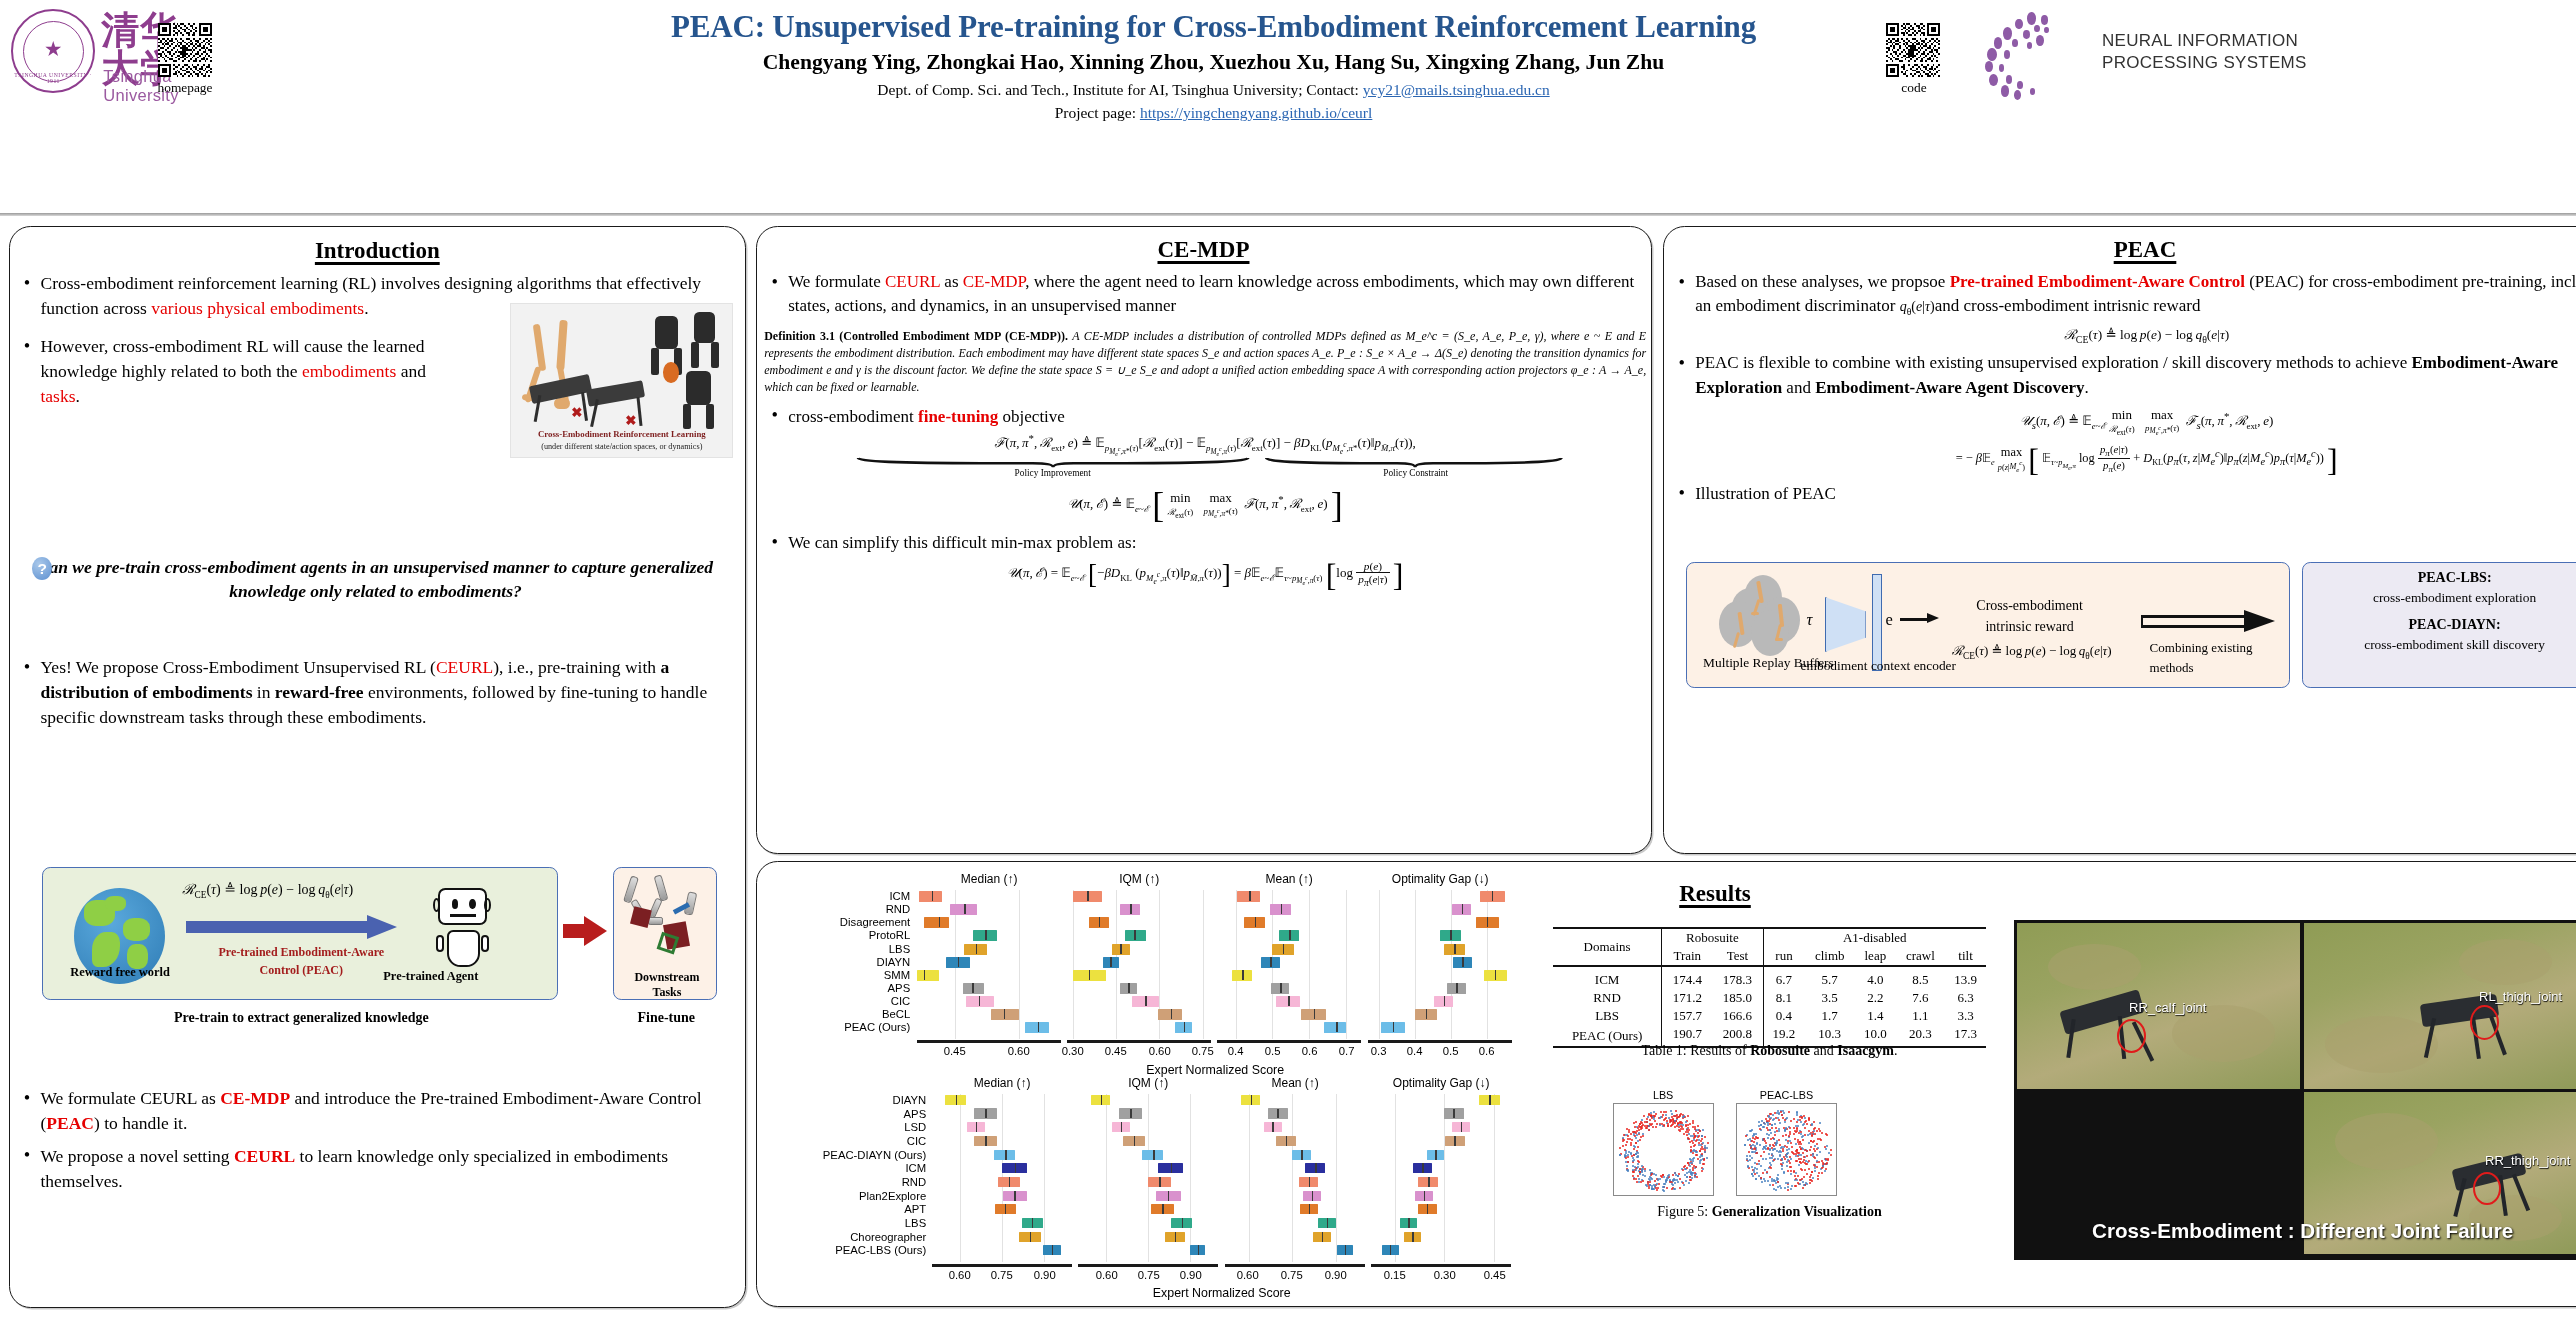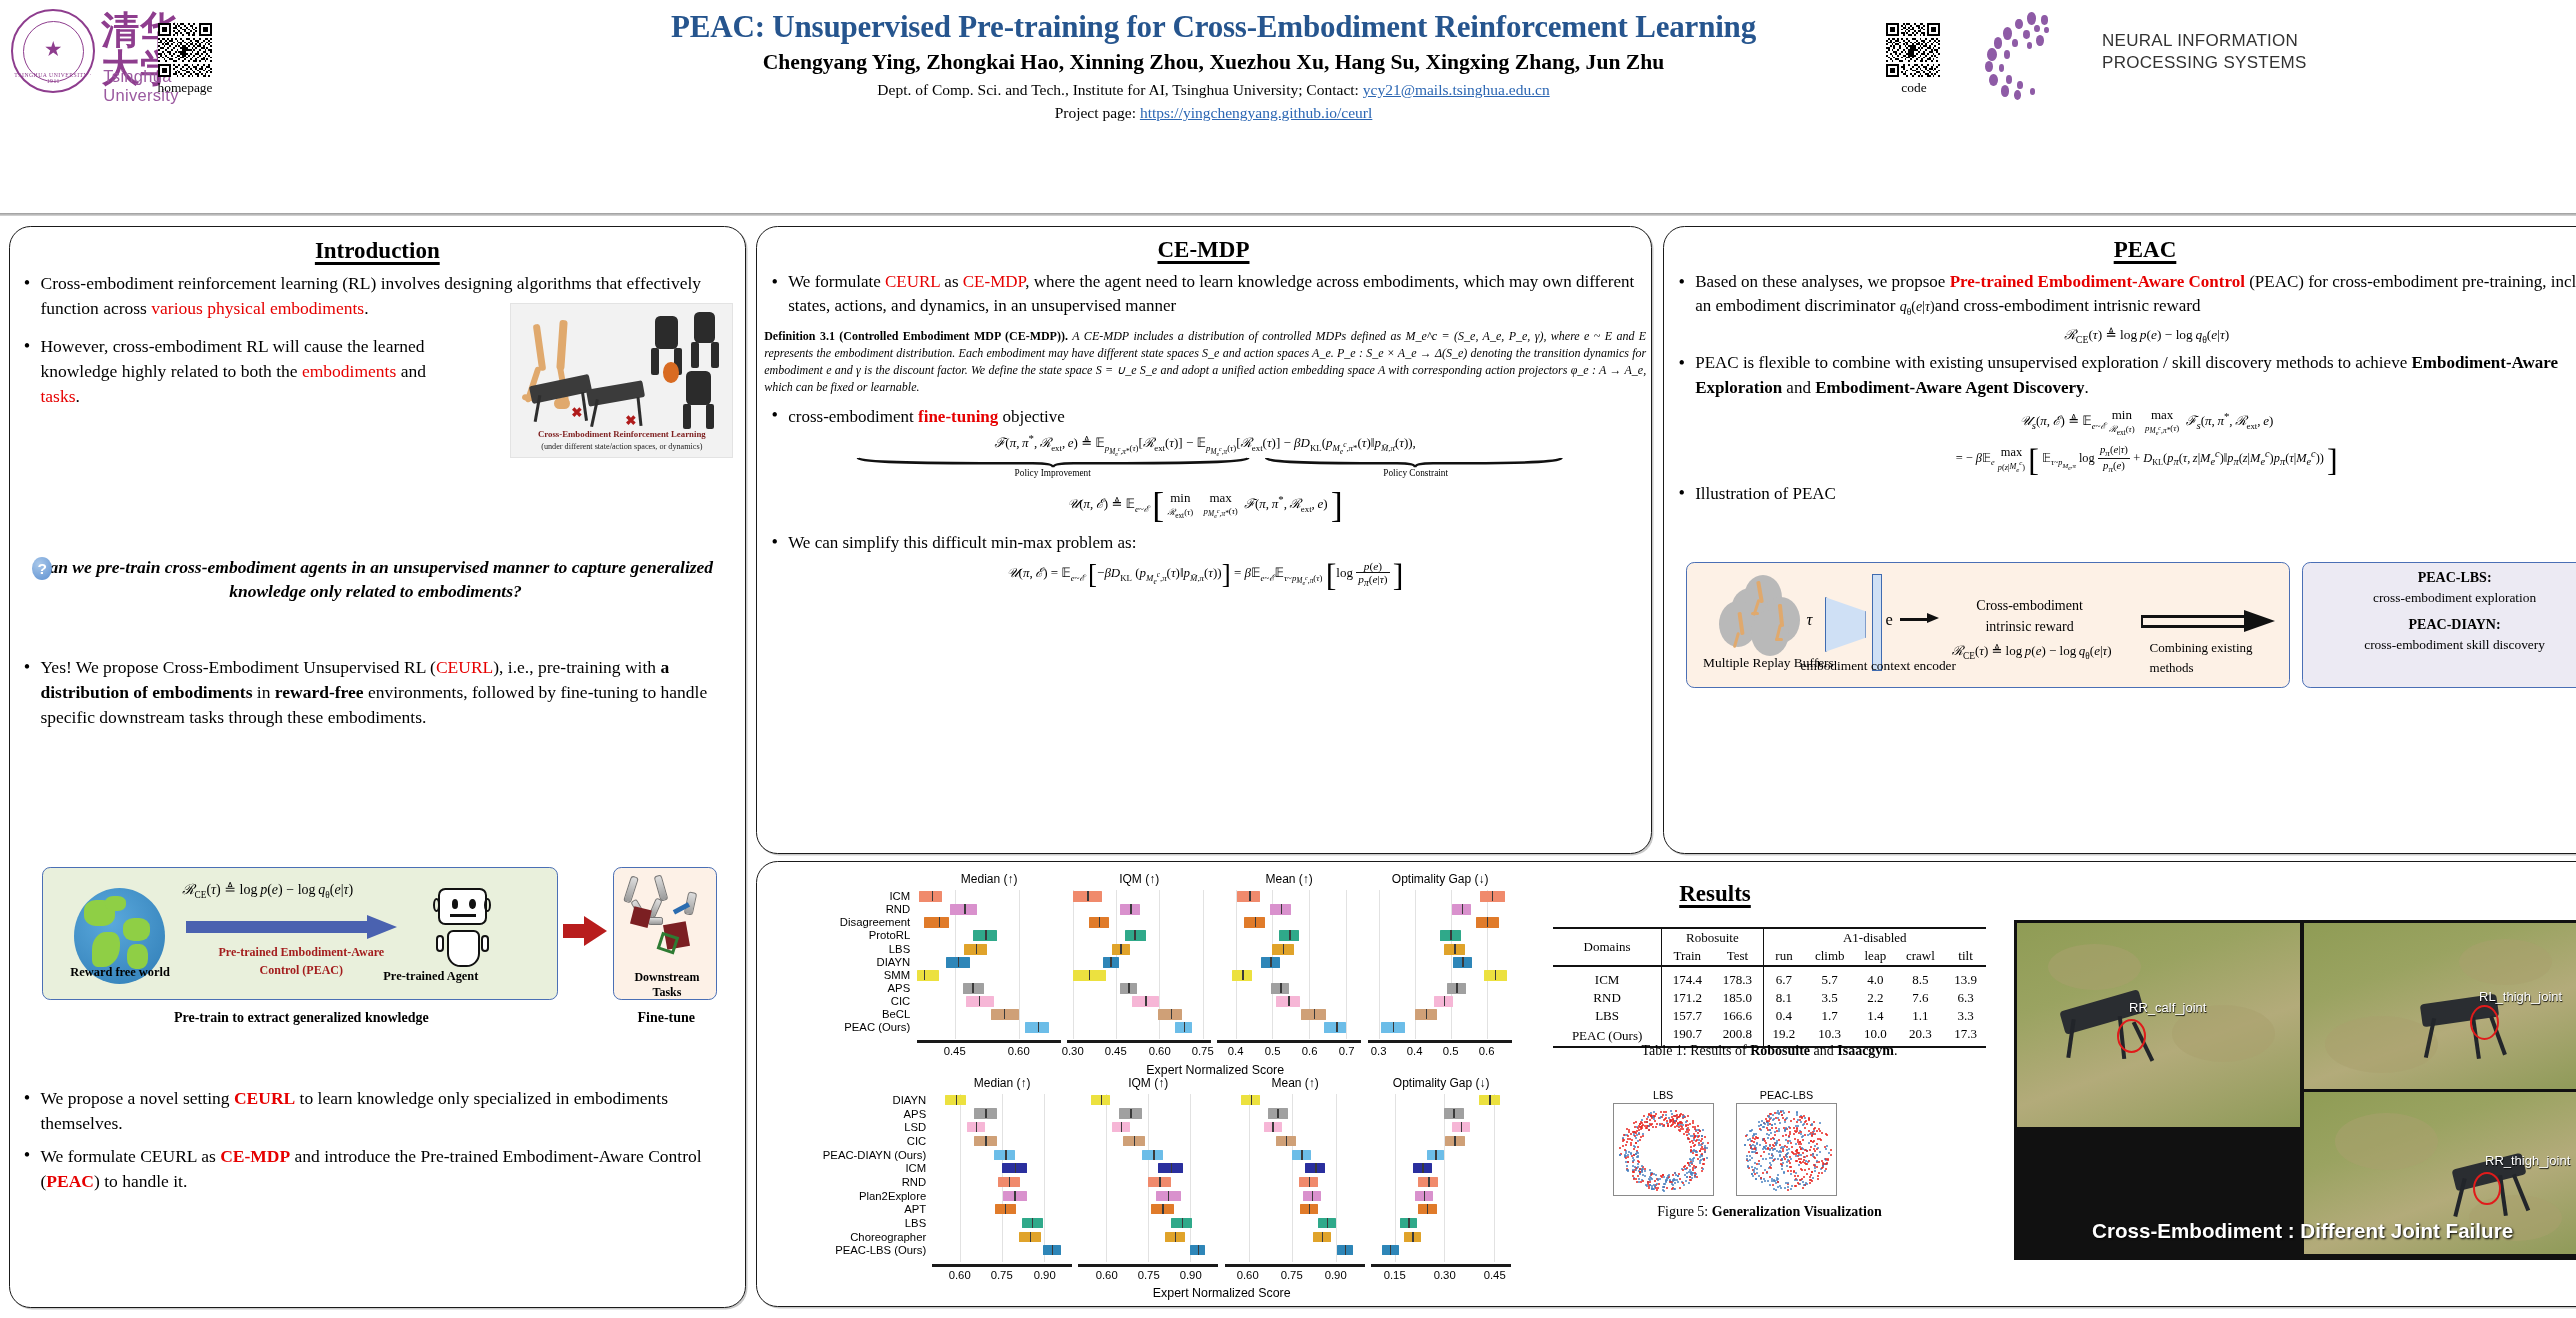--- a/index.html
+++ b/index.html
@@ -879,24 +879,24 @@
         </div>
         <div id="lbl-dst">Downstream Tasks</div>
       </div>
     </div>
     <div id="cap-pre">Pre-train to extract generalized knowledge</div>
     <div id="cap-ft">Fine-tune</div>
 
     <div id="contrib-list">
       <ul class="bl">
         <li>
-          <span>We propose a novel setting </span><span class="red bold">CEURL</span><span> to learn knowledge only specialized in embodiments themselves.</span>
+          <span>We formulate CEURL as </span><span class="red bold">CE-MDP</span><span> and introduce the Pre-trained Embodiment-Aware Control (</span><span class="red bold">PEAC</span><span>) to handle it.</span>
         </li>
         <li>
-          <span>We formulate CEURL as </span><span class="red bold">CE-MDP</span><span> and introduce the Pre-trained Embodiment-Aware Control (</span><span class="red bold">PEAC</span><span>) to handle it.</span>
+          <span>We propose a novel setting </span><span class="red bold">CEURL</span><span> to learn knowledge only specialized in embodiments themselves.</span>
         </li>
       </ul>
     </div>
   </div>
 
   <div class="panel" id="col-mid">
     <div class="sec-title" style="position:absolute;left:0;top:10.3px;width:893px;">CE-MDP</div>
 
     <div id="mid-body">
       <ul class="bl">
@@ -2585,21 +2585,21 @@
           <div class="dot" style="left: 56px; top: 66px; background: rgb(232, 36, 31);"></div>
           <div class="dot" style="left: 49px; top: 42px; background: rgb(232, 36, 31);"></div>
           <div class="dot" style="left: 25px; top: 54px; background: rgb(74, 130, 192);"></div>
         </div>
       <div id="fig5-cap">
         <span>Figure 5: </span><span class="b">Generalization Visualization</span>
       </div>
     </div>
 
     <div id="photos">
-      <div class="ph" id="ph1" style="left:3.1px;top:3.1px;width:283px;height:204px;">
+      <div class="ph" id="ph1" style="left:3.1px;top:3.1px;width:283px;height:166px;">
         <div class="patch" style="left:31px;top:20.6px;width:93px;height:46px;"></div>
         <div class="patch" style="left:155px;top:82px;width:103px;height:57px;"></div>
         <div class="rbody" style="left:44px;top:77px;width:82px;height:24px;transform:rotate(-16deg);"></div>
         <div class="rleg" style="left:52px;top:96px;width:4.1px;height:39px;transform:rotate(8deg);"></div>
         <div class="rleg" style="left:103px;top:93px;width:4.1px;height:43px;transform:rotate(-6deg);"></div>
         <div class="rleg" style="left:124px;top:97px;width:4.1px;height:43px;transform:rotate(-26deg);"></div>
         <div class="circ" style="left:100px;top:96px;width:29px;height:34px;"></div>
         <div class="jlabel" style="left:112px;top:77px;">RR_calf_joint</div>
       </div>
       <div class="ph" id="ph2" style="left:290px;top:3.1px;width:281px;height:166px;">

